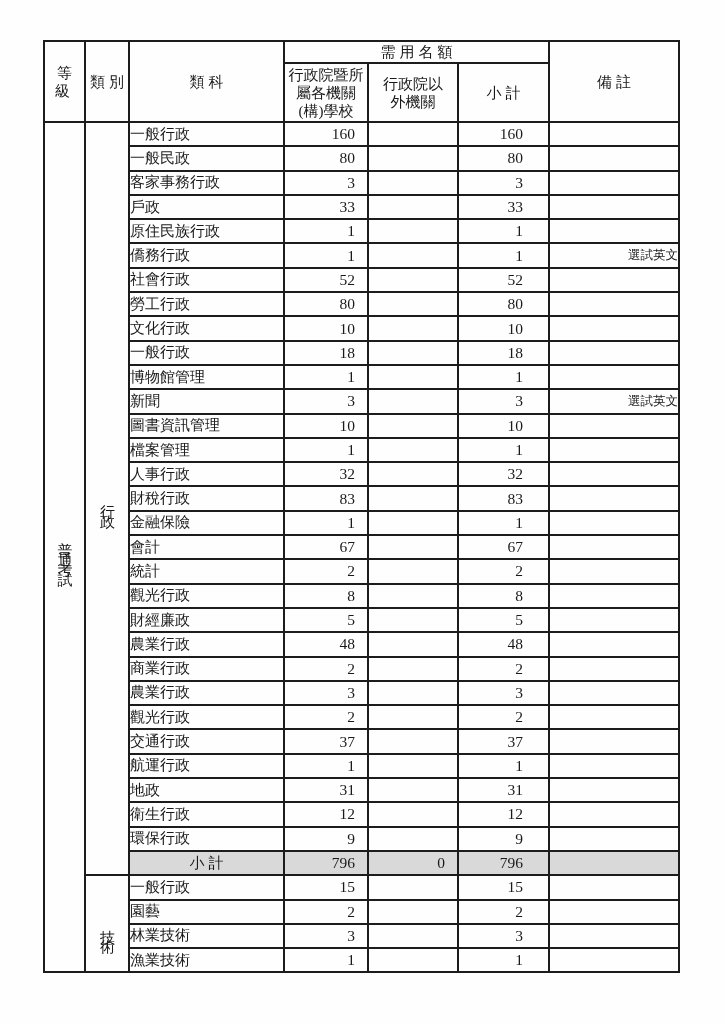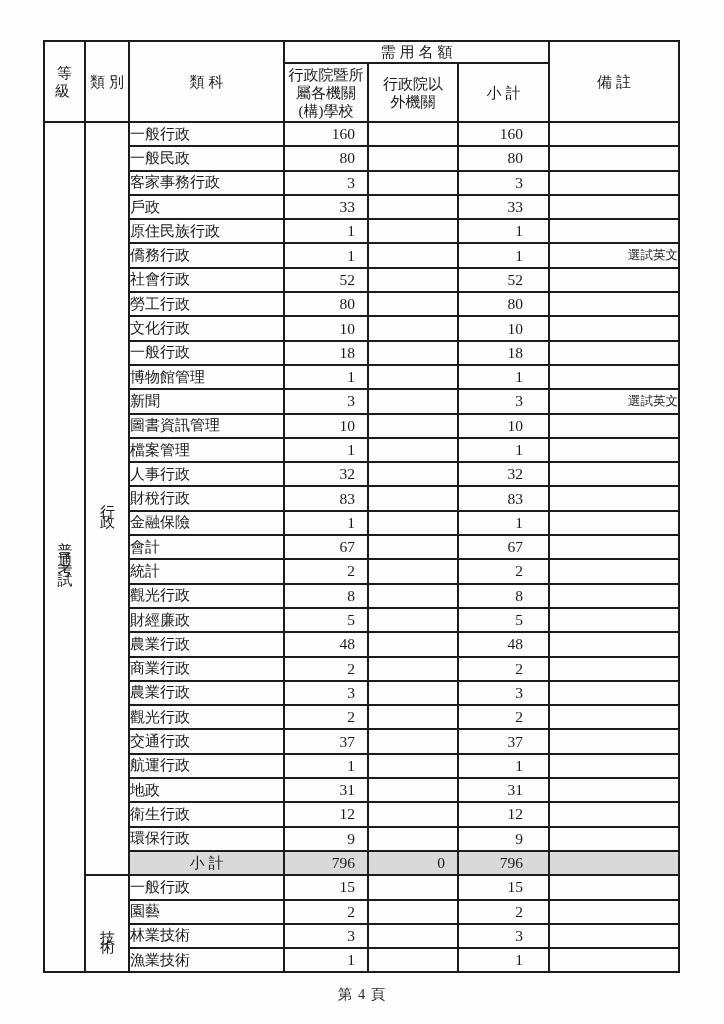--- a/index.html
+++ b/index.html
@@ -323,14 +323,13 @@
         <tr>
           <td class="subject">漁業技術</td>
           <td class="num c-agency">1</td>
           <td class="num c-other"></td>
           <td class="num c-total">1</td>
           <td class="remark"></td>
         </tr>
       </tbody>
   </table>
 
-  <div class="footer">第 4 頁</div>
 </div>
 
 </body></html>

